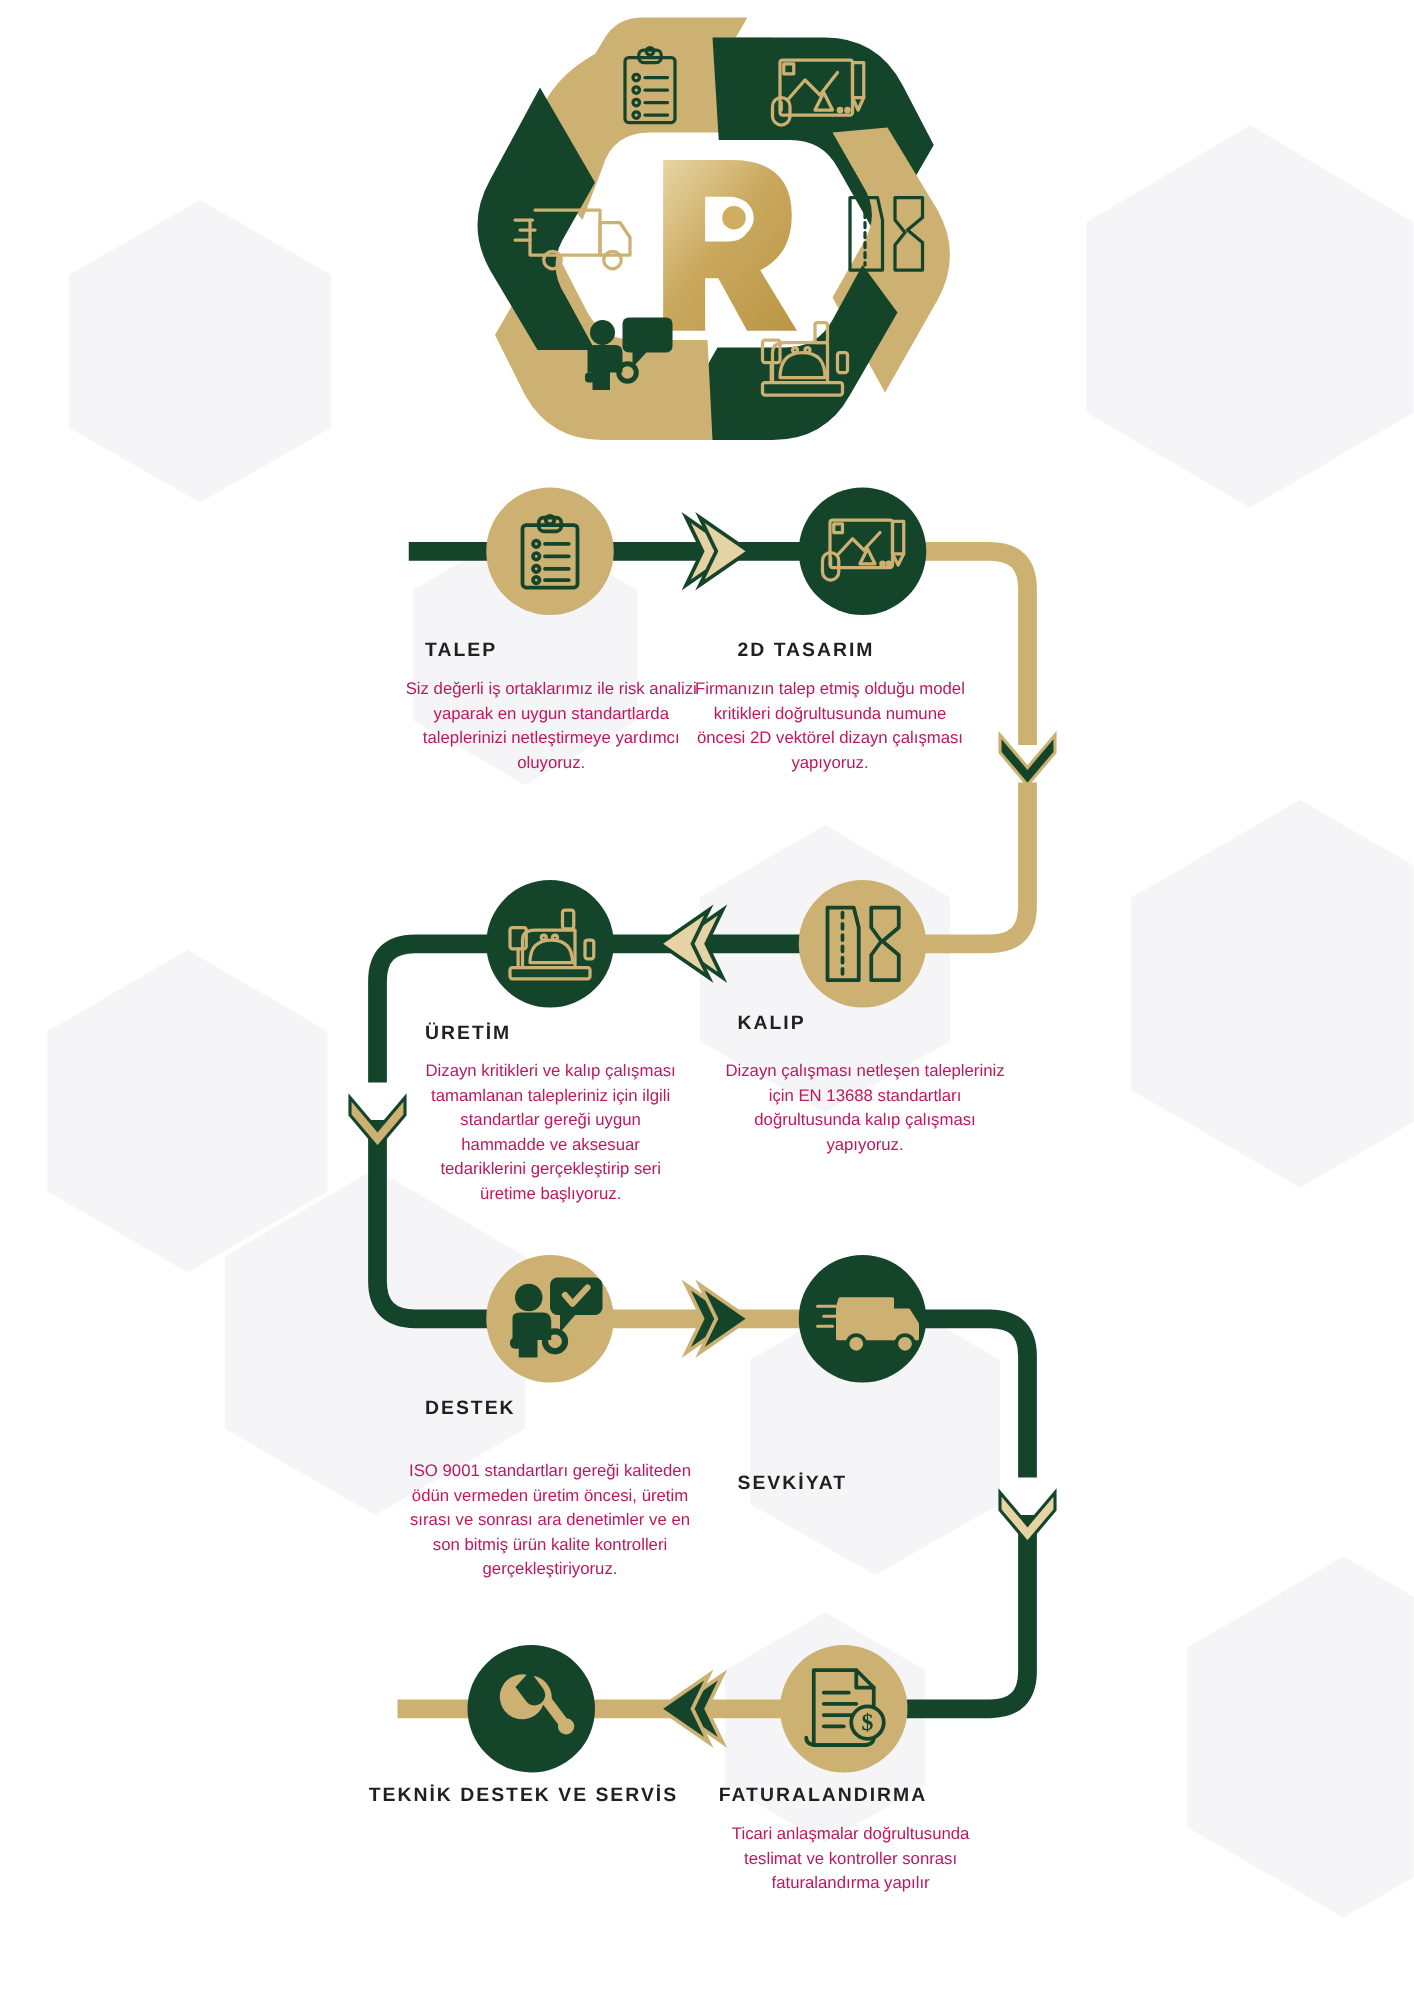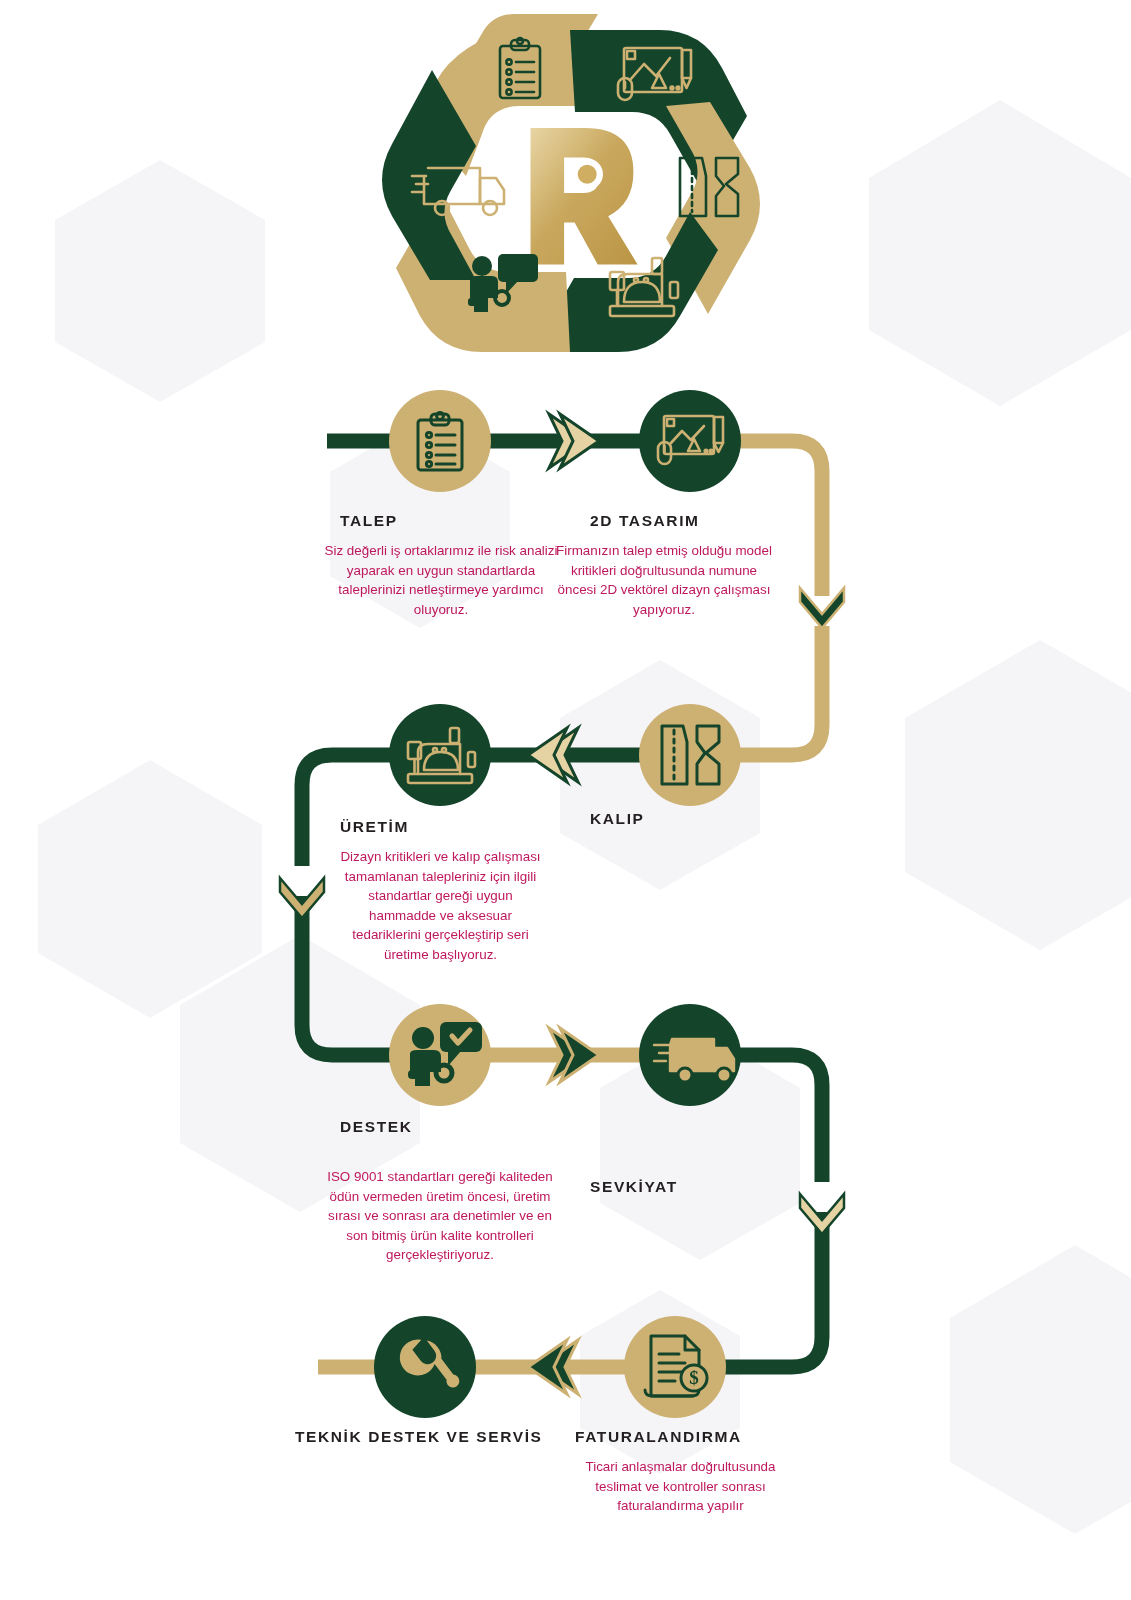--- a/index.html
+++ b/index.html
@@ -323,20 +323,21 @@
   <div class="node-label" style="left:340px; top:512px; width:200px;">TALEP</div>
   <div class="node-desc" style="left:321px; top:541px; width:240px;">Siz değerli iş ortaklarımız ile risk analizi yaparak en uygun standartlarda taleplerinizi netleştirmeye yardımcı oluyoruz.</div>
 
   <div class="node-label" style="left:590px; top:512px; width:200px;">2D TASARIM</div>
   <div class="node-desc" style="left:550px; top:541px; width:228px;">Firmanızın talep etmiş olduğu model kritikleri doğrultusunda numune öncesi 2D vektörel dizayn çalışması yapıyoruz.</div>
 
   <div class="node-label" style="left:340px; top:818px; width:200px;">ÜRETİM</div>
   <div class="node-desc" style="left:338px; top:847px; width:205px;">Dizayn kritikleri ve kalıp çalışması tamamlanan talepleriniz için ilgili standartlar gereği uygun hammadde ve aksesuar tedariklerini gerçekleştirip seri üretime başlıyoruz.</div>
 
   <div class="node-label" style="left:590px; top:810px; width:200px;">KALIP</div>
+  <div class="node-desc" style="left:578px; top:847px; width:228px;">Dizayn çalışması netleşen talepleriniz için EN 13688 standartları doğrultusunda kalıp çalışması yapıyoruz.</div>
 
   <div class="node-label" style="left:340px; top:1118px; width:200px;">DESTEK</div>
   <div class="node-desc" style="left:324px; top:1147px; width:232px;margin-top:20px;">ISO 9001 standartları gereği kaliteden ödün vermeden üretim öncesi, üretim sırası ve sonrası ara denetimler ve en son bitmiş ürün kalite kontrolleri gerçekleştiriyoruz.</div>
 
   <div class="node-label" style="left:590px; top:1178px; width:200px;">SEVKİYAT</div>
 
   <div class="node-label" style="left:295px; top:1428px; width:260px;">TEKNİK DESTEK VE SERVİS</div>
 
   <div class="node-label" style="left:575px; top:1428px; width:210px;">FATURALANDIRMA</div>
   <div class="node-desc" style="left:568px; top:1457px; width:225px;">Ticari anlaşmalar doğrultusunda teslimat ve kontroller sonrası faturalandırma yapılır</div>

